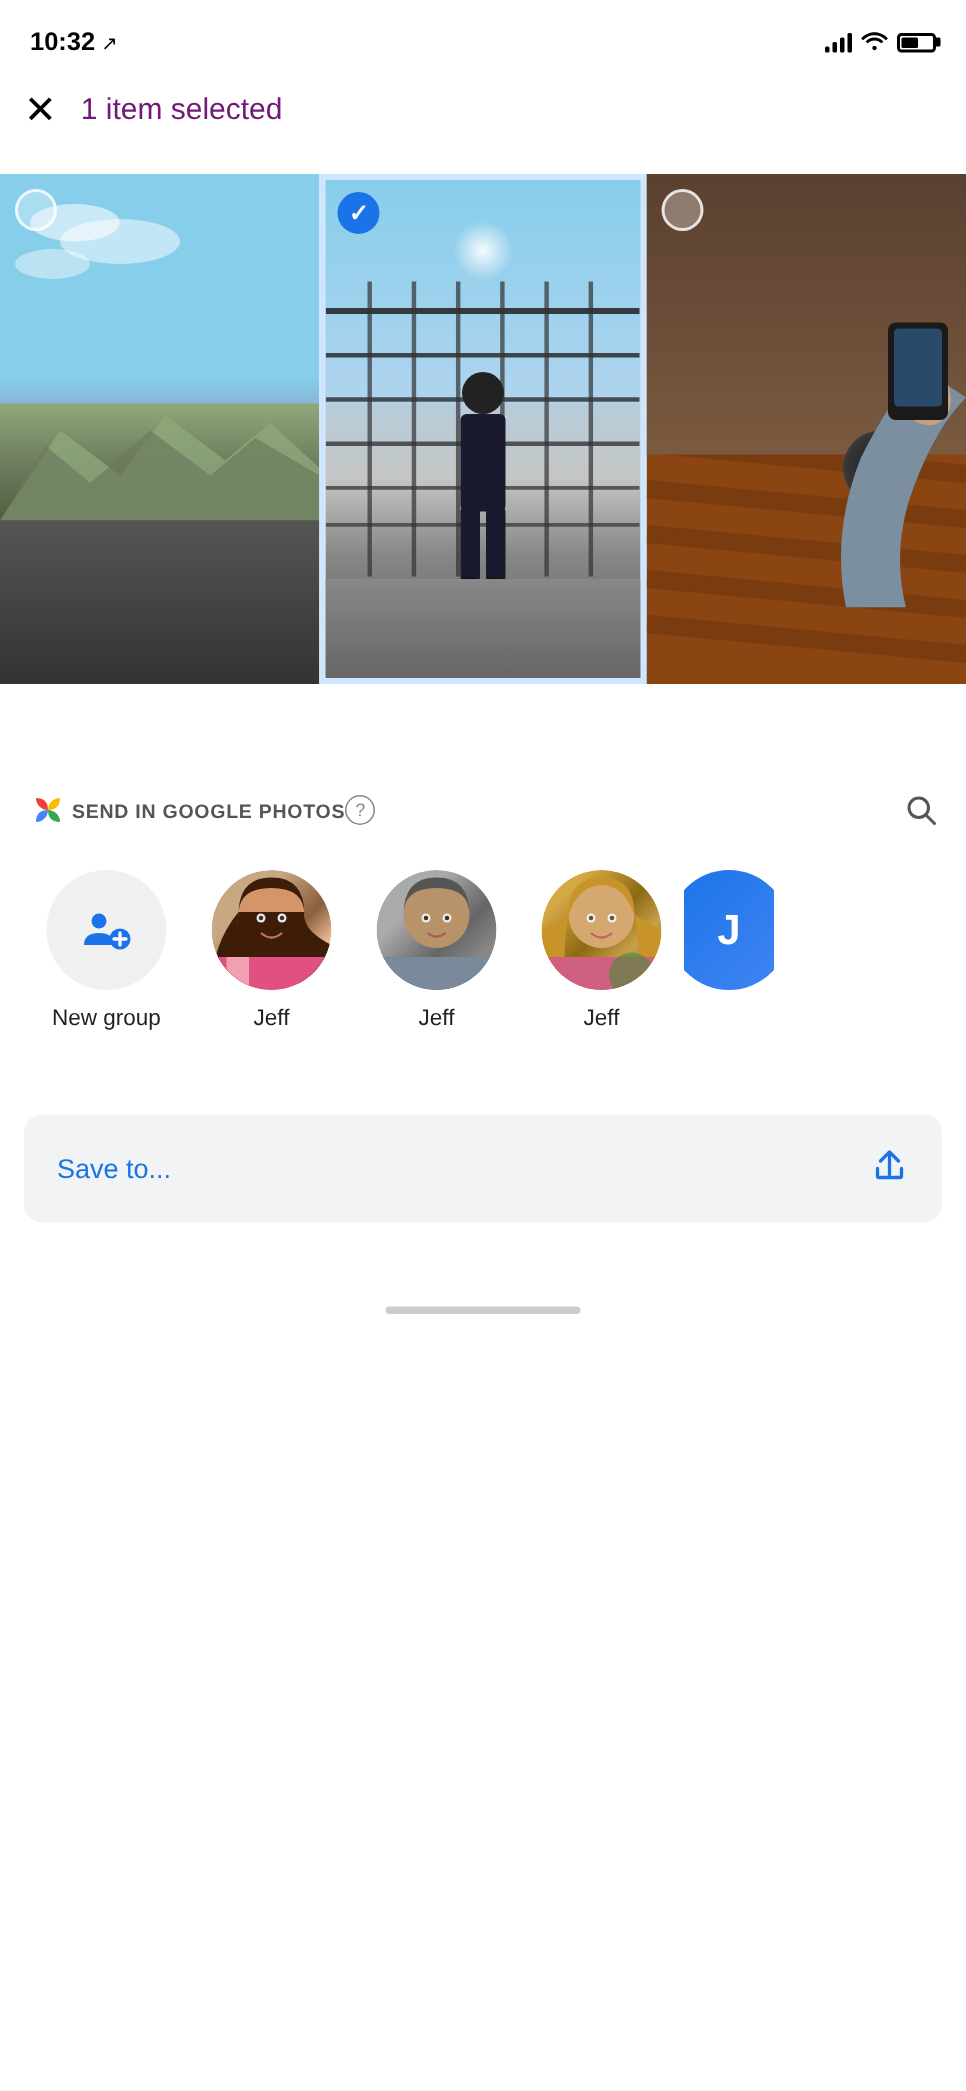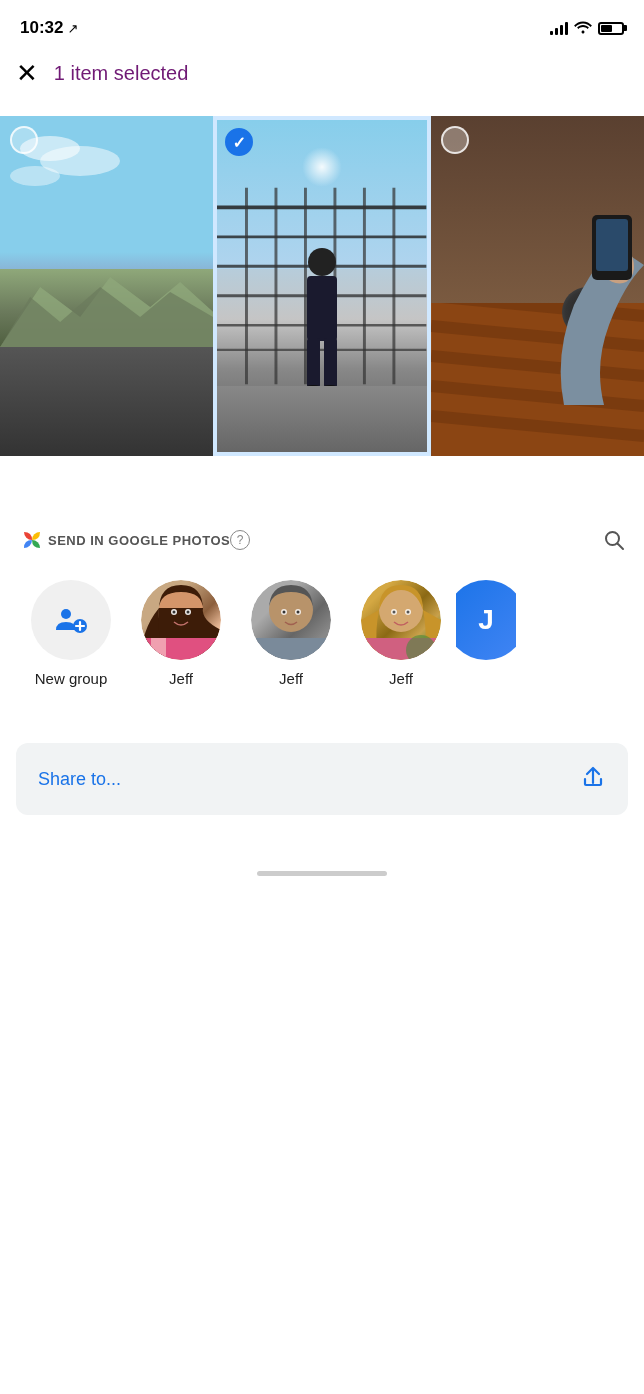--- a/index.html
+++ b/index.html
@@ -616,21 +616,21 @@
         <span style="font-size:28px;font-weight:600;color:#fff;">J</span>
       </div>
     </div>
   </div>
 </div>
 
 <div class="action-buttons">
 
 
   <button class="action-btn">
-    <span class="action-btn-label">Share to...</span>
+    <span class="action-btn-label">Save to...</span>
     <span class="action-btn-icon">
       <svg width="26" height="26" viewBox="0 0 26 26" fill="none">
         <path d="M13 20 L13 6" stroke="#1a73e8" stroke-width="2.2" stroke-linecap="round"></path>
         <path d="M7 11 L13 5 L19 11" stroke="#1a73e8" stroke-width="2.2" stroke-linecap="round" stroke-linejoin="round"></path>
         <path d="M5 16 L5 21 Q5 22 6 22 L20 22 Q21 22 21 21 L21 16" stroke="#1a73e8" stroke-width="2.2" stroke-linecap="round"></path>
       </svg>
     </span>
   </button>
 </div>
 

